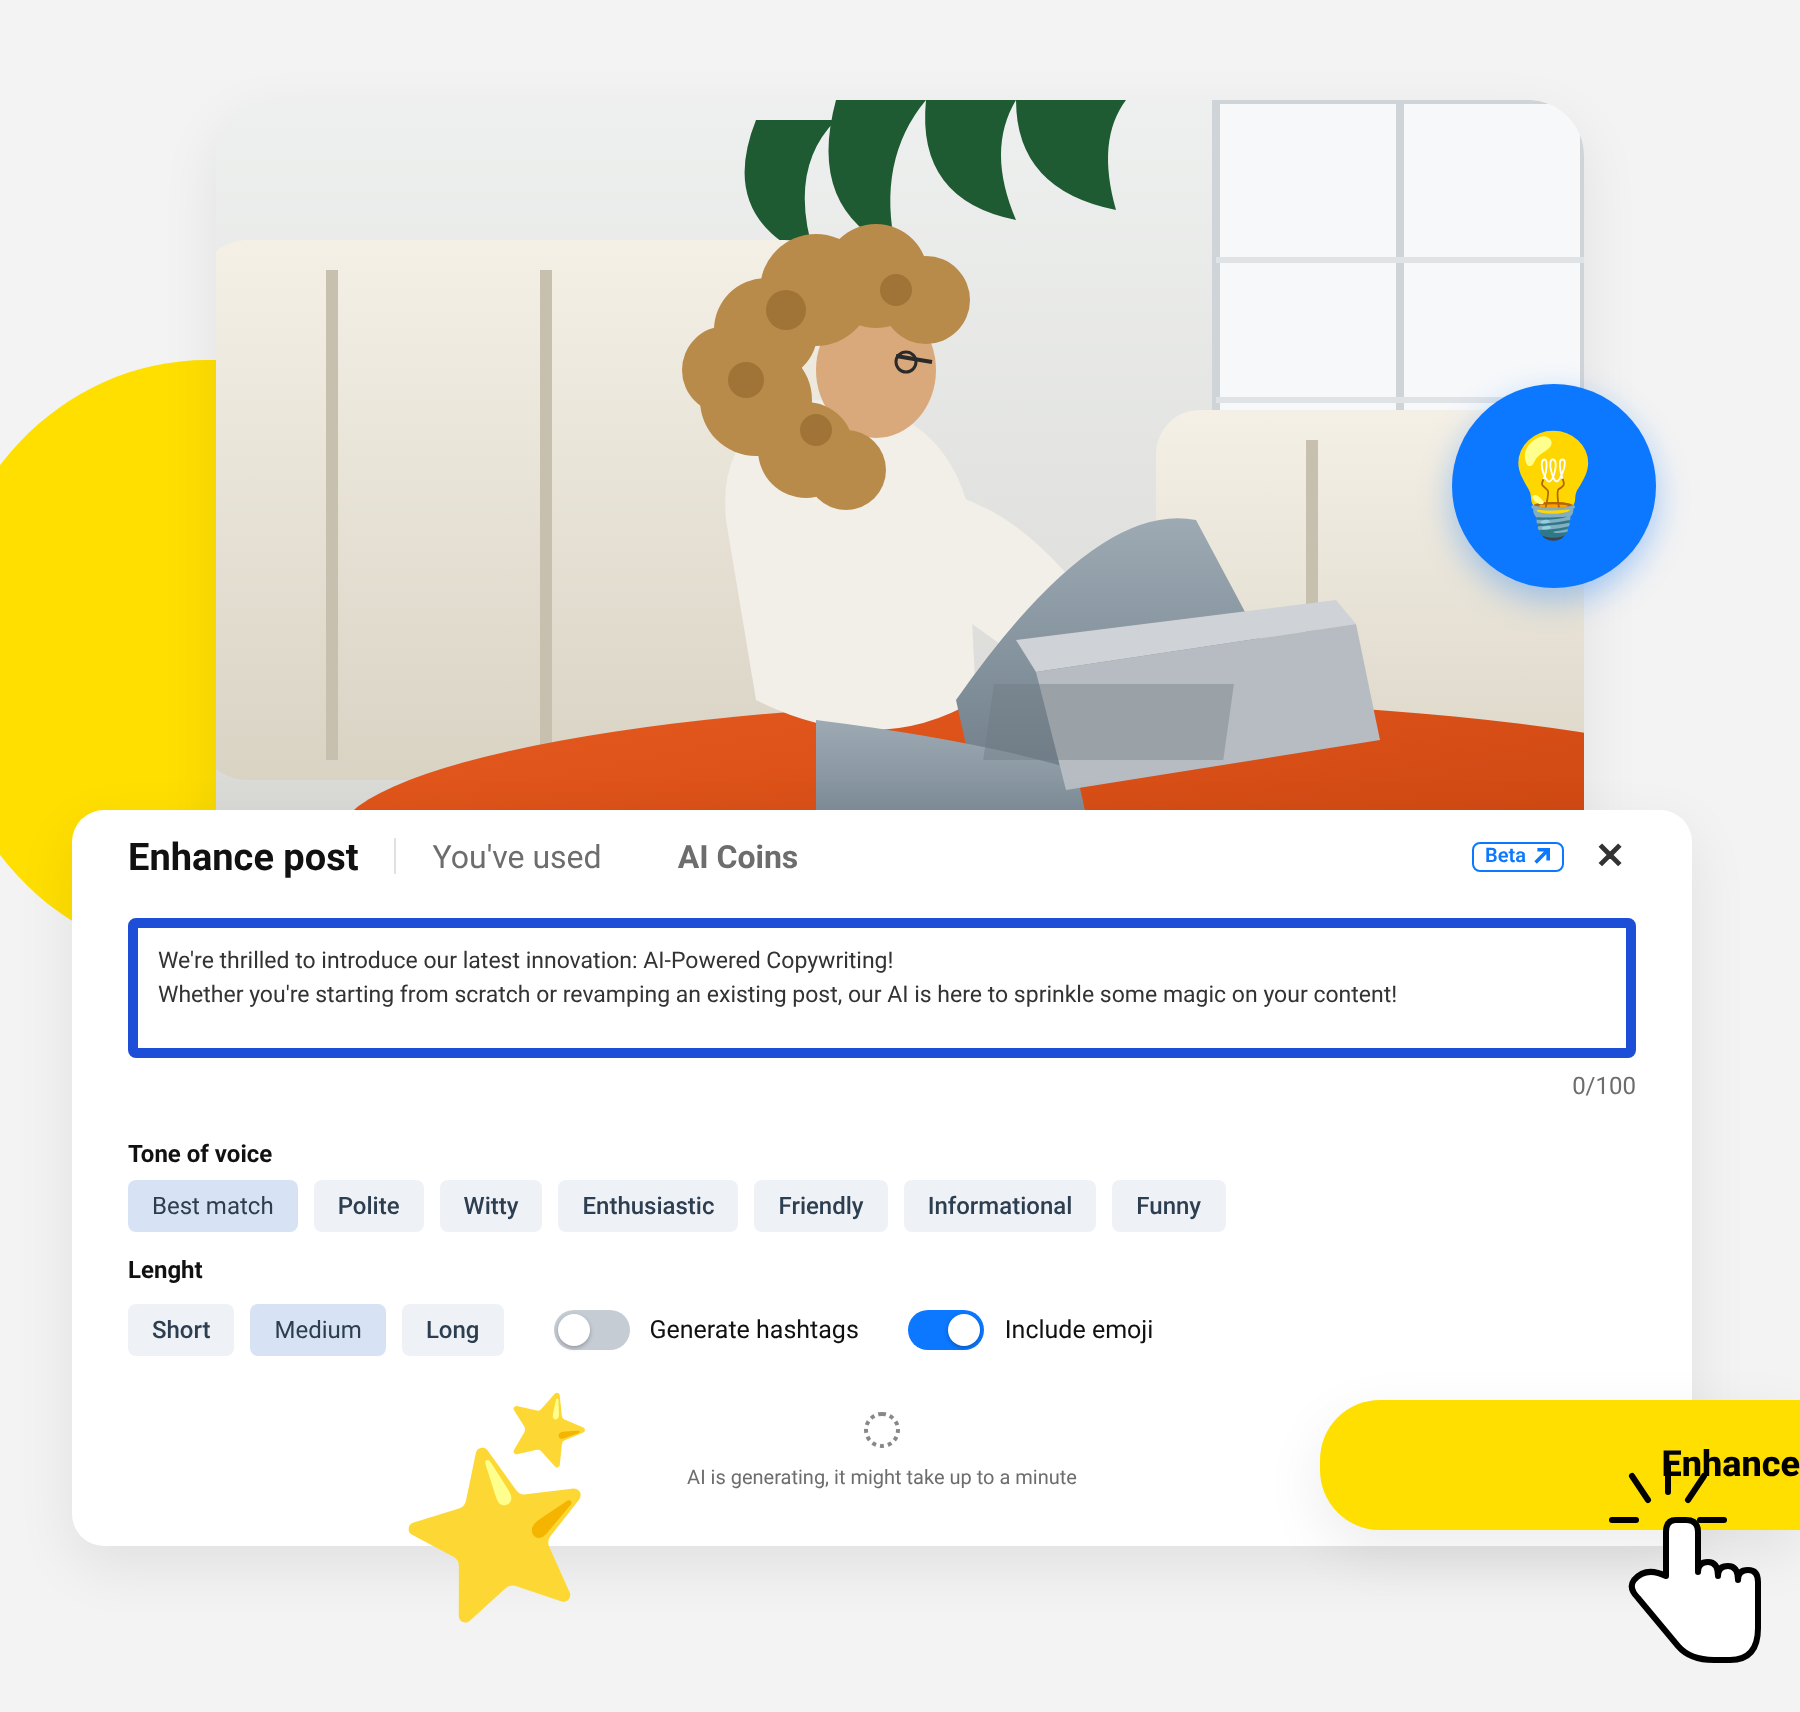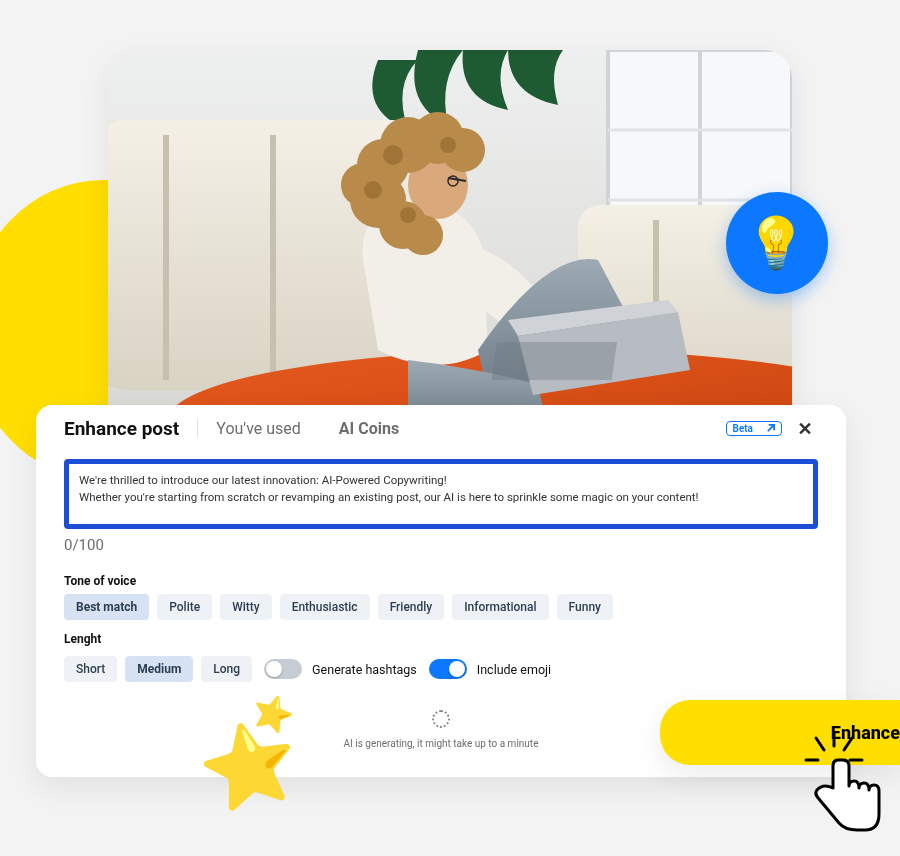--- a/index.html
+++ b/index.html
@@ -95,21 +95,21 @@
   .header-right{
     margin-left:auto;
     display:flex;align-items:center;gap:10px;
   }
   .beta-badge{
     border:1px solid var(--blue);
     color:var(--blue);
     font-size:10px;
     padding:1px 6px;
     border-radius:4px;
-    display:flex;align-items:center;gap:13px;
+    display:flex;align-items:center;gap:3px;
     font-weight:600;
     cursor:pointer;
   }
   .beta-badge svg{width:9px;height:9px;fill:none;stroke:var(--blue);stroke-width:2;}
   .close-btn{
     width:26px;height:26px;
     display:flex;align-items:center;justify-content:center;
     cursor:pointer;
     font-size:18px;font-weight:700;color:#333;
   }
@@ -133,39 +133,39 @@
     resize:none;
     border:5px solid #1d4ed8;
     border-radius:4px;
     padding:8px 10px;
     font-size:11.5px;
     line-height:1.45;
     color:#333;
     font-family:inherit;
   }
   .counter{
-    font-size:15px;color:var(--muted);margin-top:3px;
+    text-align:right;font-size:12px;color:var(--muted);margin-top:3px;
   }
 
   
   .chip-row{display:flex;flex-wrap:wrap;gap:8px;}
   .chip{
     background:var(--chip-bg);
     color:var(--chip-text);
     font-size:12px;
     padding:6px 12px;
     border-radius:4px;
     cursor:pointer;
     font-weight:500;
   }
-  .chip.selected{background:var(--chip-selected);font-weight:700;}
+  .chip.selected{background:var(--chip-selected);font-weight:400;}
 
   
   .length-row{
-    display:flex;gap:12px;margin-top:10px;
+    display:flex;gap:25px;margin-top:10px;
   }
   .toggle-wrap{display:flex;align-items:center;gap:10px;}
   .toggle{
     width:38px;height:20px;border-radius:12px;
     position:relative;cursor:pointer;
   }
   .toggle .knob{
     width:16px;height:16px;border-radius:50%;background:#fff;
     position:absolute;top:2px;left:2px;transition:.15s;
     box-shadow:0 1px 2px rgba(0,0,0,.25);

